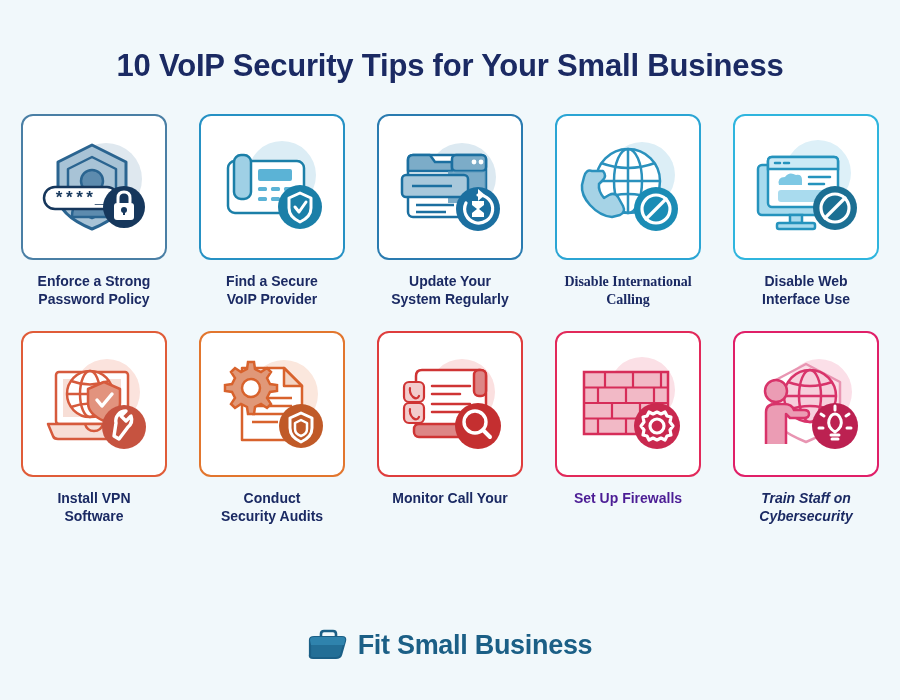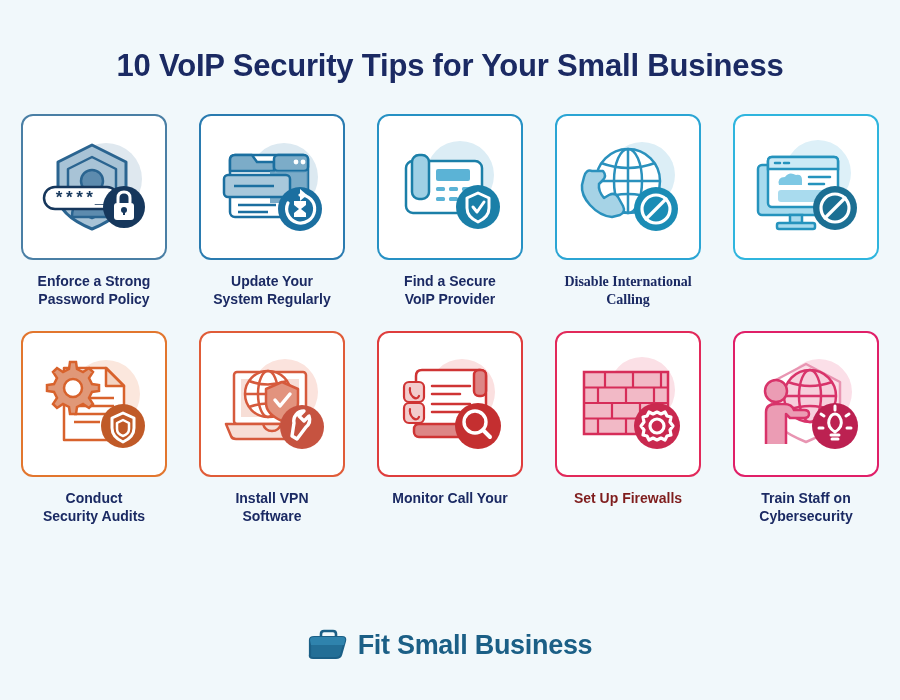--- a/index.html
+++ b/index.html
@@ -112,20 +112,41 @@
             <rect x="10" y="60" width="74" height="22" rx="11" fill="#ffffff" stroke="#16375c" stroke-width="2.5"></rect>
             <text x="20" y="76" font-family="'Liberation Mono', monospace" font-size="17" font-weight="bold" fill="#16375c">****_</text>
             <circle cx="90" cy="80" r="21" fill="#16375c"></circle>
             <rect x="80" y="76" width="20" height="17" rx="3" fill="#ffffff"></rect>
             <path d="M84 76 L84 71 Q84 65 90 65 Q96 65 96 71 L96 76" fill="none" stroke="#ffffff" stroke-width="3"></path>
             <circle cx="90" cy="83" r="3" fill="#16375c"></circle>
             <rect x="89" y="83" width="2" height="5" fill="#16375c"></rect>
           </svg>
         </div>
         <div class="cell-label" style="color: rgb(27, 42, 99);">Enforce a Strong<br>Password Policy</div>
+      </div>
+
+      <div class="cell">
+        <div class="card" style="border-color: rgb(38, 145, 196);">
+          <svg width="120" height="120" viewBox="0 0 120 120">
+            <circle cx="70" cy="48" r="34" fill="#dcedf5"></circle>
+            <rect x="16" y="34" width="76" height="52" rx="7" fill="#ffffff" stroke="#1b7fa8" stroke-width="2.5"></rect>
+            <rect x="22" y="28" width="17" height="44" rx="7" fill="#9fd0e5" stroke="#1b7fa8" stroke-width="2.5"></rect>
+            <rect x="46" y="42" width="34" height="12" rx="2" fill="#5bb3d6"></rect>
+            <rect x="46" y="60" width="9" height="4" rx="1.5" fill="#5bb3d6"></rect>
+            <rect x="59" y="60" width="9" height="4" rx="1.5" fill="#5bb3d6"></rect>
+            <rect x="72" y="60" width="9" height="4" rx="1.5" fill="#5bb3d6"></rect>
+            <rect x="46" y="70" width="9" height="4" rx="1.5" fill="#5bb3d6"></rect>
+            <rect x="59" y="70" width="9" height="4" rx="1.5" fill="#5bb3d6"></rect>
+            <rect x="72" y="70" width="9" height="4" rx="1.5" fill="#5bb3d6"></rect>
+            <circle cx="88" cy="80" r="22" fill="#1b7fa8"></circle>
+            <path d="M88 66 L99 71 L99 81 Q99 90 88 95 Q77 90 77 81 L77 71 Z" fill="none" stroke="#ffffff" stroke-width="3" stroke-linejoin="round"></path>
+            <path d="M83 80 L87 85 L94 75" fill="none" stroke="#ffffff" stroke-width="3" stroke-linecap="round" stroke-linejoin="round"></path>
+          </svg>
+        </div>
+        <div class="cell-label" style="color: rgb(27, 42, 99);">Find a Secure<br>VoIP Provider</div>
       </div>
 
       <div class="cell">
         <div class="card" style="border-color: rgb(42, 123, 176);">
           <svg width="120" height="120" viewBox="0 0 120 120">
             <circle cx="72" cy="50" r="34" fill="#dce9f1"></circle>
             <rect x="18" y="28" width="78" height="62" rx="5" fill="#ffffff" stroke="#1b6fa0" stroke-width="2.5"></rect>
             <path d="M18 33 Q18 28 23 28 L40 28 L45 35 L62 35 L62 44 L18 44 Z" fill="#7cacc8" stroke="#1b6fa0" stroke-width="2.5" stroke-linejoin="round"></path>
             <rect x="62" y="28" width="34" height="16" rx="4" fill="#7cacc8" stroke="#1b6fa0" stroke-width="2.5"></rect>
             <circle cx="84" cy="35" r="2.4" fill="#ffffff"></circle>
@@ -138,41 +159,20 @@
             <circle cx="88" cy="82" r="22" fill="#1b6fa0"></circle>
             <path d="M88 68 A14 14 0 1 1 76 76" fill="none" stroke="#ffffff" stroke-width="3.2" stroke-linecap="round"></path>
             <path d="M88 62 L88 74 L95 68 Z" fill="#ffffff"></path>
             <path d="M82 74 L94 74 L94 78 L89 82 L94 86 L94 90 L82 90 L82 86 L87 82 L82 78 Z" fill="#ffffff"></path>
           </svg>
         </div>
         <div class="cell-label" style="color: rgb(27, 42, 99);">Update Your<br>System Regularly</div>
       </div>
 
       <div class="cell">
-        <div class="card" style="border-color: rgb(38, 145, 196);">
-          <svg width="120" height="120" viewBox="0 0 120 120">
-            <circle cx="70" cy="48" r="34" fill="#dcedf5"></circle>
-            <rect x="16" y="34" width="76" height="52" rx="7" fill="#ffffff" stroke="#1b7fa8" stroke-width="2.5"></rect>
-            <rect x="22" y="28" width="17" height="44" rx="7" fill="#9fd0e5" stroke="#1b7fa8" stroke-width="2.5"></rect>
-            <rect x="46" y="42" width="34" height="12" rx="2" fill="#5bb3d6"></rect>
-            <rect x="46" y="60" width="9" height="4" rx="1.5" fill="#5bb3d6"></rect>
-            <rect x="59" y="60" width="9" height="4" rx="1.5" fill="#5bb3d6"></rect>
-            <rect x="72" y="60" width="9" height="4" rx="1.5" fill="#5bb3d6"></rect>
-            <rect x="46" y="70" width="9" height="4" rx="1.5" fill="#5bb3d6"></rect>
-            <rect x="59" y="70" width="9" height="4" rx="1.5" fill="#5bb3d6"></rect>
-            <rect x="72" y="70" width="9" height="4" rx="1.5" fill="#5bb3d6"></rect>
-            <circle cx="88" cy="80" r="22" fill="#1b7fa8"></circle>
-            <path d="M88 66 L99 71 L99 81 Q99 90 88 95 Q77 90 77 81 L77 71 Z" fill="none" stroke="#ffffff" stroke-width="3" stroke-linejoin="round"></path>
-            <path d="M83 80 L87 85 L94 75" fill="none" stroke="#ffffff" stroke-width="3" stroke-linecap="round" stroke-linejoin="round"></path>
-          </svg>
-        </div>
-        <div class="cell-label" style="color: rgb(27, 42, 99);">Find a Secure<br>VoIP Provider</div>
-      </div>
-
-      <div class="cell">
         <div class="card" style="border-color: rgb(43, 165, 212);">
           <svg width="120" height="120" viewBox="0 0 120 120">
             <circle cx="74" cy="48" r="33" fill="#dceef6"></circle>
             <circle cx="60" cy="54" r="32" fill="#ffffff" stroke="#2a91bd" stroke-width="2.5"></circle>
             <ellipse cx="60" cy="54" rx="14" ry="32" fill="none" stroke="#2a91bd" stroke-width="2.5"></ellipse>
             <line x1="28" y1="54" x2="92" y2="54" stroke="#2a91bd" stroke-width="2.5"></line>
             <path d="M33 36 Q60 46 87 36" fill="none" stroke="#2a91bd" stroke-width="2.5"></path>
             <path d="M33 72 Q60 62 87 72" fill="none" stroke="#2a91bd" stroke-width="2.5"></path>
             <line x1="60" y1="22" x2="60" y2="86" stroke="#2a91bd" stroke-width="2.5"></line>
             <path d="M24 44 Q18 42 16 50 L14 58 Q13 68 22 78 Q32 89 44 90 L52 88 Q58 85 55 79 L50 70 Q47 65 41 68 L36 71 Q30 64 31 57 L35 53 Q39 49 35 44 Z" fill="#a6d3e6" stroke="#2a91bd" stroke-width="2.5" stroke-linejoin="round"></path>
@@ -197,47 +197,26 @@
             <line x1="63" y1="50" x2="84" y2="50" stroke="#2593bd" stroke-width="2.5" stroke-linecap="round"></line>
             <line x1="63" y1="57" x2="78" y2="57" stroke="#2593bd" stroke-width="2.5" stroke-linecap="round"></line>
             <rect x="32" y="63" width="52" height="12" rx="3" fill="#a9dbee"></rect>
             <rect x="44" y="88" width="12" height="8" fill="#a9dbee" stroke="#2593bd" stroke-width="2.5"></rect>
             <rect x="31" y="96" width="38" height="6" rx="2" fill="#a9dbee" stroke="#2593bd" stroke-width="2.5"></rect>
             <circle cx="89" cy="81" r="22" fill="#1c6f93"></circle>
             <circle cx="89" cy="81" r="14" fill="none" stroke="#ffffff" stroke-width="3.2"></circle>
             <line x1="79" y1="91" x2="99" y2="71" stroke="#ffffff" stroke-width="3.2" stroke-linecap="round"></line>
           </svg>
         </div>
+        <div class="cell-label" style="color: rgb(27, 42, 99);">Disable Web<br>Interface Use</div>
       </div>
 
     </div>
 
     <div class="row">
-
-      <div class="cell">
-        <div class="card" style="border-color: rgb(226, 118, 46);">
-          <svg width="120" height="120" viewBox="0 0 120 120">
-            <circle cx="72" cy="50" r="34" fill="#fbe7dd"></circle>
-            <path d="M30 24 L72 24 L90 42 L90 96 L30 96 Z" fill="#ffffff" stroke="#d8622c" stroke-width="2.5" stroke-linejoin="round"></path>
-            <path d="M72 24 L72 42 L90 42 Z" fill="#f3d4c3" stroke="#d8622c" stroke-width="2.5" stroke-linejoin="round"></path>
-            <line x1="40" y1="54" x2="80" y2="54" stroke="#d8622c" stroke-width="2.5"></line>
-            <line x1="40" y1="62" x2="80" y2="62" stroke="#d8622c" stroke-width="2.5"></line>
-            <line x1="40" y1="70" x2="80" y2="70" stroke="#d8622c" stroke-width="2.5"></line>
-            <line x1="40" y1="78" x2="66" y2="78" stroke="#d8622c" stroke-width="2.5"></line>
-            <g fill="#e09878" stroke="#d8622c" stroke-width="2.5">
-              <path d="M36 18 L42 18 L43 25 L49 28 L55 24 L59 28 L55 34 L58 40 L65 41 L65 47 L58 48 L55 54 L59 60 L55 64 L49 60 L43 63 L42 70 L36 70 L35 63 L29 60 L23 64 L19 60 L23 54 L20 48 L13 47 L13 41 L20 40 L23 34 L19 28 L23 24 L29 28 L35 25 Z"></path>
-              <circle cx="39" cy="44" r="9" fill="#ffffff"></circle>
-            </g>
-            <circle cx="89" cy="82" r="22" fill="#c05a28"></circle>
-            <path d="M89 69 L100 74 L100 84 Q100 93 89 98 Q78 93 78 84 L78 74 Z" fill="none" stroke="#ffffff" stroke-width="3" stroke-linejoin="round"></path>
-            <path d="M89 76 L95 79 L95 85 Q95 90 89 92 Q83 90 83 85 L83 79 Z" fill="none" stroke="#ffffff" stroke-width="2.5" stroke-linejoin="round"></path>
-          </svg>
-        </div>
-        <div class="cell-label" style="color: rgb(27, 42, 99);">Conduct<br>Security Audits</div>
-      </div>
 
       <div class="cell">
         <div class="card" style="border-color: rgb(224, 92, 56);">
           <svg width="120" height="120" viewBox="0 0 120 120">
             <circle cx="73" cy="48" r="33" fill="#fbe3dd"></circle>
             <rect x="22" y="28" width="72" height="52" rx="3" fill="#ffffff" stroke="#d65a3c" stroke-width="2.5"></rect>
             <rect x="29" y="35" width="58" height="38" fill="#f7ded6"></rect>
             <circle cx="56" cy="50" r="23" fill="#ffffff" stroke="#d65a3c" stroke-width="2.5"></circle>
             <ellipse cx="56" cy="50" rx="10" ry="23" fill="none" stroke="#d65a3c" stroke-width="2.5"></ellipse>
             <line x1="33" y1="50" x2="79" y2="50" stroke="#d65a3c" stroke-width="2.5"></line>
@@ -248,20 +227,42 @@
             <path d="M14 80 L102 80 L97 92 Q96 95 92 95 L24 95 Q20 95 19 92 Z" fill="#f7ded6" stroke="#d65a3c" stroke-width="2.5" stroke-linejoin="round"></path>
             <path d="M51 80 Q53 87 60 87 Q67 87 69 80" fill="none" stroke="#d65a3c" stroke-width="2.5"></path>
             <circle cx="90" cy="83" r="22" fill="#c65340"></circle>
             <path d="M97 70 A9 9 0 1 0 88 79 L82 86 L86 94 L94 88 L99 81 A9 9 0 0 0 97 70 Z" fill="#ffffff" opacity="0"></path>
             <g stroke="#ffffff" stroke-width="3.4" fill="none" stroke-linecap="round" stroke-linejoin="round">
               <path d="M97 72 L92 77 L87 72 L92 67 A10 10 0 0 0 82 79 L80 92 L85 95 L94 83 A10 10 0 0 0 97 72 Z"></path>
             </g>
           </svg>
         </div>
         <div class="cell-label" style="color: rgb(27, 42, 99);">Install VPN<br>Software</div>
+      </div>
+
+      <div class="cell">
+        <div class="card" style="border-color: rgb(226, 118, 46);">
+          <svg width="120" height="120" viewBox="0 0 120 120">
+            <circle cx="72" cy="50" r="34" fill="#fbe7dd"></circle>
+            <path d="M30 24 L72 24 L90 42 L90 96 L30 96 Z" fill="#ffffff" stroke="#d8622c" stroke-width="2.5" stroke-linejoin="round"></path>
+            <path d="M72 24 L72 42 L90 42 Z" fill="#f3d4c3" stroke="#d8622c" stroke-width="2.5" stroke-linejoin="round"></path>
+            <line x1="40" y1="54" x2="80" y2="54" stroke="#d8622c" stroke-width="2.5"></line>
+            <line x1="40" y1="62" x2="80" y2="62" stroke="#d8622c" stroke-width="2.5"></line>
+            <line x1="40" y1="70" x2="80" y2="70" stroke="#d8622c" stroke-width="2.5"></line>
+            <line x1="40" y1="78" x2="66" y2="78" stroke="#d8622c" stroke-width="2.5"></line>
+            <g fill="#e09878" stroke="#d8622c" stroke-width="2.5">
+              <path d="M36 18 L42 18 L43 25 L49 28 L55 24 L59 28 L55 34 L58 40 L65 41 L65 47 L58 48 L55 54 L59 60 L55 64 L49 60 L43 63 L42 70 L36 70 L35 63 L29 60 L23 64 L19 60 L23 54 L20 48 L13 47 L13 41 L20 40 L23 34 L19 28 L23 24 L29 28 L35 25 Z"></path>
+              <circle cx="39" cy="44" r="9" fill="#ffffff"></circle>
+            </g>
+            <circle cx="89" cy="82" r="22" fill="#c05a28"></circle>
+            <path d="M89 69 L100 74 L100 84 Q100 93 89 98 Q78 93 78 84 L78 74 Z" fill="none" stroke="#ffffff" stroke-width="3" stroke-linejoin="round"></path>
+            <path d="M89 76 L95 79 L95 85 Q95 90 89 92 Q83 90 83 85 L83 79 Z" fill="none" stroke="#ffffff" stroke-width="2.5" stroke-linejoin="round"></path>
+          </svg>
+        </div>
+        <div class="cell-label" style="color: rgb(27, 42, 99);">Conduct<br>Security Audits</div>
       </div>
 
       <div class="cell">
         <div class="card" style="border-color: rgb(223, 61, 61);">
           <svg width="120" height="120" viewBox="0 0 120 120">
             <circle cx="72" cy="48" r="33" fill="#fbe0e0"></circle>
             <path d="M26 32 Q26 26 32 26 L90 26 Q96 26 96 32 L96 82 Q96 88 90 88 L32 88 Q26 88 26 82 Z" fill="#ffffff" stroke="#cf3434" stroke-width="2.5"></path>
             <rect x="84" y="26" width="12" height="26" rx="5" fill="#dd8686" stroke="#cf3434" stroke-width="2.5"></rect>
             <rect x="24" y="80" width="60" height="13" rx="5" fill="#dd8686" stroke="#cf3434" stroke-width="2.5"></rect>
             <g fill="#f3cccc" stroke="#cf3434" stroke-width="2.2">
@@ -308,21 +309,21 @@
               <line x1="58" y1="74.5" x2="58" y2="90"></line>
               <line x1="86" y1="74.5" x2="86" y2="90"></line>
             </g>
             <circle cx="89" cy="82" r="23" fill="#c9294f"></circle>
             <g fill="none" stroke="#ffffff" stroke-width="3.2" stroke-linejoin="round">
               <path d="M89 68 L93 70 L97 68 L99 72 L103 73 L102 78 L105 82 L102 86 L103 91 L99 92 L97 96 L93 94 L89 96 L85 94 L81 96 L79 92 L75 91 L76 86 L73 82 L76 78 L75 73 L79 72 L81 68 L85 70 Z"></path>
               <circle cx="89" cy="82" r="7"></circle>
             </g>
           </svg>
         </div>
-        <div class="cell-label" style="color: #7f1d1d;">Set Up Firewalls</div>
+        <div class="cell-label" style="color: #4c1d95;">Set Up Firewalls</div>
       </div>
 
       <div class="cell">
         <div class="card" style="border-color: rgb(224, 31, 104);">
           <svg width="120" height="120" viewBox="0 0 120 120">
             <circle cx="73" cy="48" r="33" fill="#fbdfe8"></circle>
             <path d="M60 20 L94 38 L94 70 Q94 84 60 98 Q26 84 26 70 L26 38 Z" fill="none" stroke="#e895b2" stroke-width="2.5" stroke-linejoin="round"></path>
             <circle cx="64" cy="52" r="26" fill="#f7cfdc" stroke="#d8336a" stroke-width="2.5"></circle>
             <ellipse cx="64" cy="52" rx="11" ry="26" fill="none" stroke="#d8336a" stroke-width="2.5"></ellipse>
             <line x1="38" y1="52" x2="90" y2="52" stroke="#d8336a" stroke-width="2.5"></line>
@@ -336,21 +337,21 @@
               <line x1="85" y1="91" x2="93" y2="91"></line>
               <line x1="86" y1="95" x2="92" y2="95"></line>
               <line x1="89" y1="62" x2="89" y2="66"></line>
               <line x1="75" y1="70" x2="78" y2="72"></line>
               <line x1="103" y1="70" x2="100" y2="72"></line>
               <line x1="73" y1="84" x2="77" y2="84"></line>
               <line x1="105" y1="84" x2="101" y2="84"></line>
             </g>
           </svg>
         </div>
-        <div class="cell-label" style="color: rgb(27, 42, 99);">Train Staff on<br>Cybersecurity</div>
+        <div class="cell-label" style="color: rgb(27, 42, 99); font-style: italic;">Train Staff on<br>Cybersecurity</div>
       </div>
 
     </div>
   </div>
 
   <div class="footer">
     <svg width="40" height="34" viewBox="0 0 40 34">
       <path d="M13 9 L13 6 Q13 3 16 3 L25 3 Q28 3 28 6 L28 9" fill="none" stroke="#1b5f86" stroke-width="2.6" stroke-linejoin="round"></path>
       <path d="M2 12 Q2 9 6 9 L34 9 Q38 9 37 13 L33 27 Q32 30 28 30 L5 30 Q1 30 2 26 Z" fill="#236e96" stroke="#1b5f86" stroke-width="2.2" stroke-linejoin="round"></path>
       <path d="M2 12 Q2 9 6 9 L34 9 Q38 9 37 13 L36 17 L3 17 Z" fill="#2f83ad"></path>

